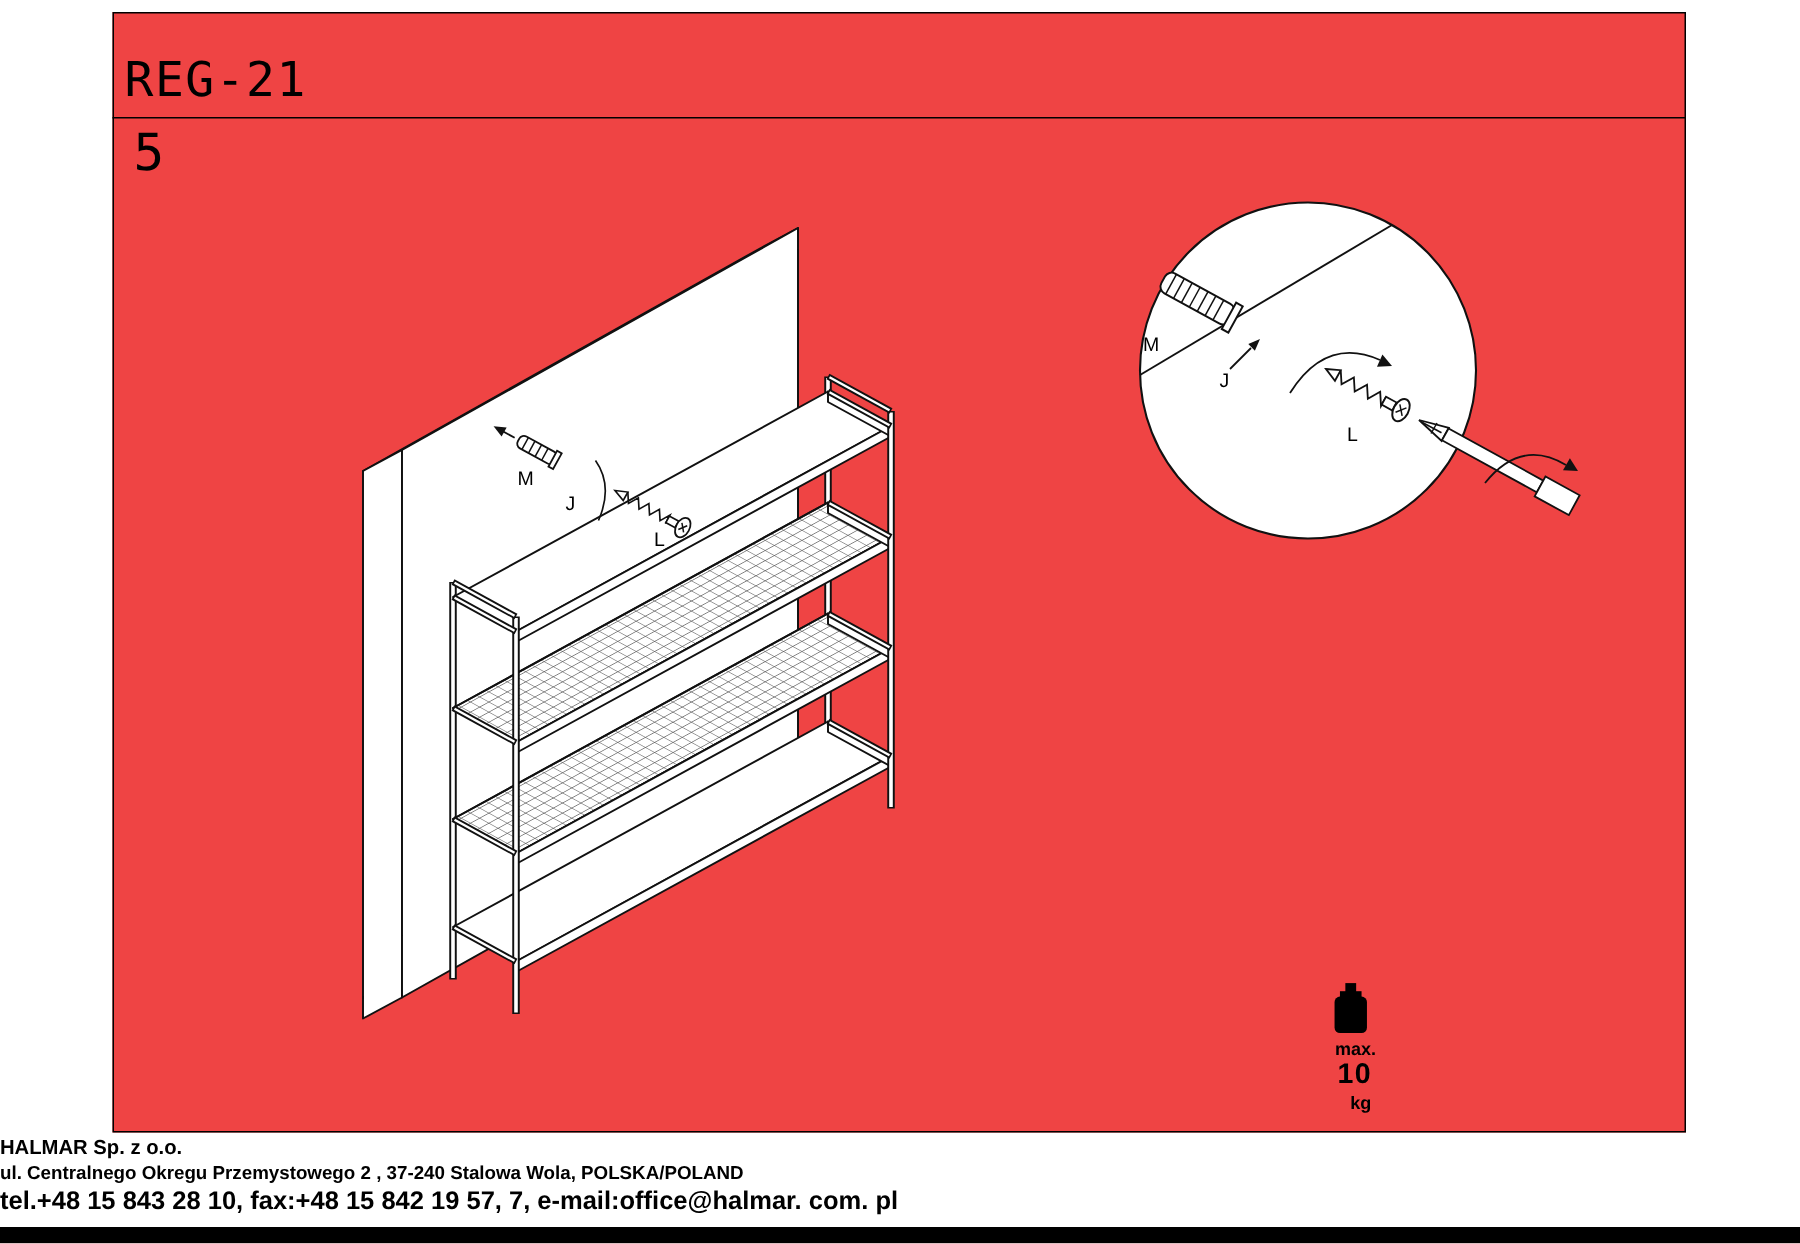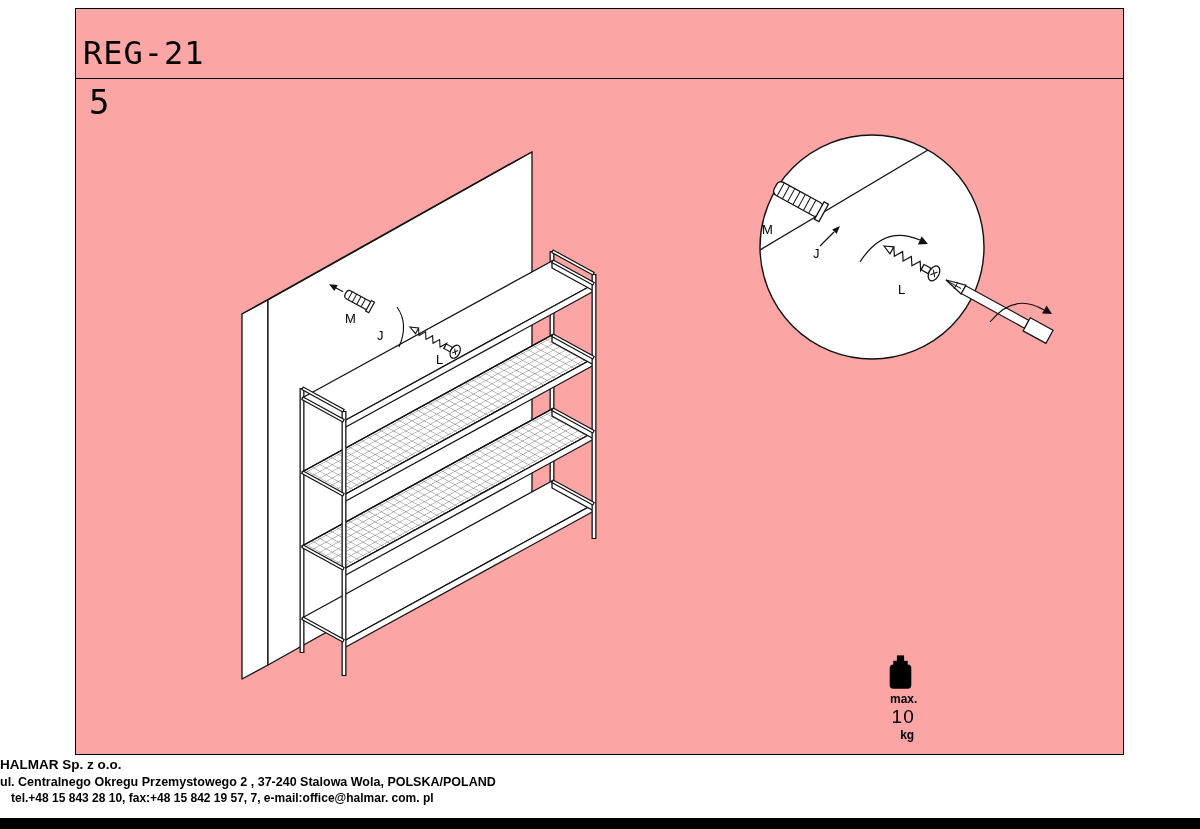--- a/index.html
+++ b/index.html
@@ -1,37 +1,37 @@
 <!DOCTYPE html>
 <html><head>
 <meta charset="utf-8">
 <style>
   * { margin:0; padding:0; box-sizing:border-box; }
   html,body { width:1200px; height:829px; background:#fff; }
   body { font-family:"Liberation Sans", sans-serif; color:#000; }
   .page { position:relative; width:1200px; height:829px; background:#fff; overflow:hidden; }
 
-  .sheet { position:absolute; left:75px; top:8px; width:1049px; height:747px; border:1.6px solid #000; background:#fca5a5; }
+  .sheet { position:absolute; left:75px; top:8px; width:1049px; height:747px; border:1.6px solid #000; background:#ef4444; }
   .model-title { position:absolute; left:7px; top:28px; font-family:"DejaVu Sans Mono", monospace; font-size:32px; letter-spacing:1px; line-height:1; }
   .title-rule { position:absolute; left:-1px; right:-1px; top:69px; border-top:1.6px solid #000; }
   .step-number { position:absolute; left:13px; top:76px; font-family:"DejaVu Sans Mono", monospace; font-size:34px; line-height:1; }
 
   .diagram-svg { position:absolute; left:0; top:0; width:1200px; height:829px; }
   .diagram-svg text { font-family:"Liberation Sans", sans-serif; font-size:13px; fill:#000; }
 
   .weight-limit { position:absolute; left:883px; top:653px; display:flex; align-items:center;flex-direction:column; }
   .weight-limit svg { width:27px; height:39px; }
   .w-max  { font-size:12px; font-weight:bold; margin-left:7px; }
-  .w-val  { font-size:19px; font-weight:normal; margin-left:6px; letter-spacing:1px; }
+  .w-val  { font-size:19px; font-weight:bold; margin-left:6px; letter-spacing:1px; }
   .w-unit { font-size:12px; font-weight:bold; margin-left:14px; }
 
   .footer { position:absolute; left:0; top:757px; width:100%; text-align:left; font-weight:bold; }
   .footer-company { font-size:13.5px; margin-bottom:3px; }
   .footer-address { font-size:12.5px; margin-bottom:2px; }
-  .footer-contact { font-size:12px;padding-left:11px; }
+  .footer-contact { font-size:17px; }
 
   .bottom-bar { position:absolute; left:0; bottom:0; width:100%; height:11px; background:#000; }
 </style>
 </head>
 <body>
 
 <div class="page">
 
   <div class="sheet">
     <div class="model-title">REG-21</div>

